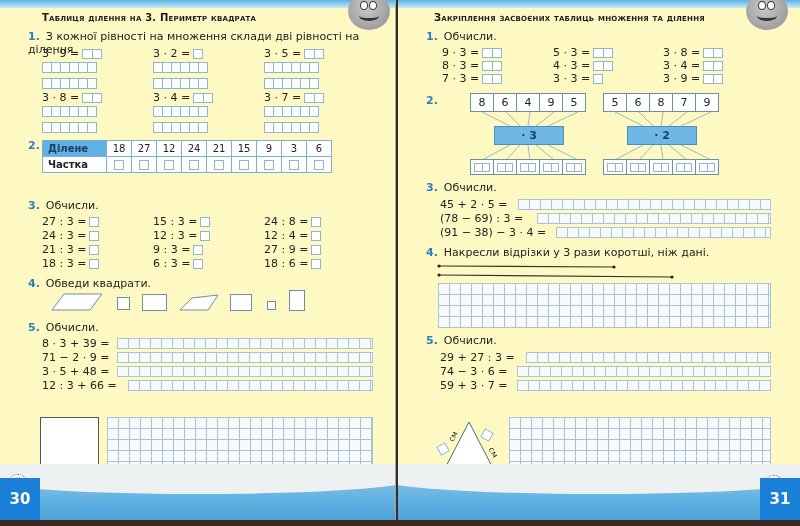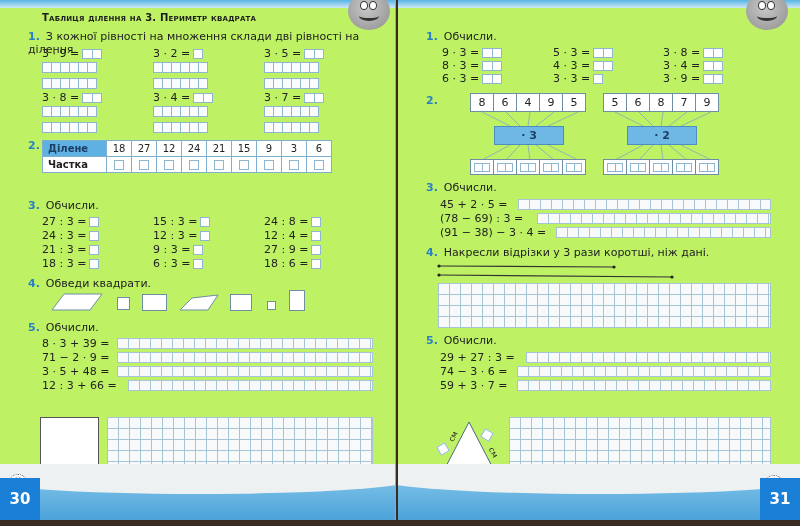--- a/index.html
+++ b/index.html
@@ -1,19 +1,19 @@
 <!DOCTYPE html>
 <html><head>
 <meta charset="utf-8">
 <style>
 *{box-sizing:border-box;margin:0;padding:0}
 html,body{width:800px;height:526px;overflow:hidden;background:#3b2a22}
 body{font-family:"DejaVu Sans",sans-serif;color:#222;position:relative}
 .spread{position:absolute;left:0;top:0;width:800px;height:520px}
-.page{position:absolute;top:0;height:520px;background:#bef264;overflow:hidden}
+.page{position:absolute;top:0;height:520px;background:#fef9c3;overflow:hidden}
 .page.left{left:0;width:396px;border-right:1px solid #9aa}
 .page.right{left:398px;width:402px}
 .topband{position:absolute;left:0;right:0;top:0;height:8px;background:linear-gradient(#58b4e6,#cfe8f5)}
 .bottomband{position:absolute;left:0;right:0;bottom:0;height:40px;background:linear-gradient(#7cc0e8,#4aa3d9)}
 .bottomcurve{position:absolute;left:-20px;right:-20px;bottom:26px;height:30px;background:#eef1f1;border-radius:0 0 50% 50%}
 .pagenum{position:absolute;bottom:0;width:40px;height:42px;background:#1a7fd6;color:#fff;font-weight:bold;font-size:15px;display:flex;align-items:center;justify-content:center}
 .left .pagenum{left:0}
 .right .pagenum{right:0}
 .title{position:absolute;top:12px;font-weight:bold;font-size:10px;letter-spacing:0.2px;color:#1c1c1c;font-variant:small-caps}
 .smiley{position:absolute;top:-8px;width:42px;height:38px;border-radius:50%;background:radial-gradient(circle at 45% 40%,#c9c9c9,#8d8d8d);}
@@ -300,37 +300,38 @@
   <div class="grid" style="left:107px;top:417px;width:266px;height:56px"></div>
 
   <div class="bottomband"></div>
   <div class="bottomcurve"></div>
   <div class="ladybug" style="left:10px;top:474px"></div>
   <div class="pagenum">30</div>
 </div>
 
 <div class="page right">
   <div class="topband"></div>
+  <div class="title" style="left:36px;">Закріплення засвоєних таблиць множення та ділення</div>
   <div class="smiley" style="left:348px;">
         <div class="eye l"></div>
         <div class="eye r"></div>
         <div class="mouth"></div>
       </div>
 
   <div class="task" style="left:28px;top:30px;"><span class="tnum">1.</span><span>Обчисли.</span></div>
   <div class="eq" style="left:44px;top:46px">
         <span>9 · 3 =</span>
         <span class="box dbl"></span>
       </div>
   <div class="eq" style="left:44px;top:59px">
         <span>8 · 3 =</span>
         <span class="box dbl"></span>
       </div>
   <div class="eq" style="left:44px;top:72px">
-        <span>6 · 3 =</span>
+        <span>7 · 3 =</span>
         <span class="box dbl"></span>
       </div>
   <div class="eq" style="left:155px;top:46px">
         <span>5 · 3 =</span>
         <span class="box dbl"></span>
       </div>
   <div class="eq" style="left:155px;top:59px">
         <span>4 · 3 =</span>
         <span class="box dbl"></span>
       </div>

